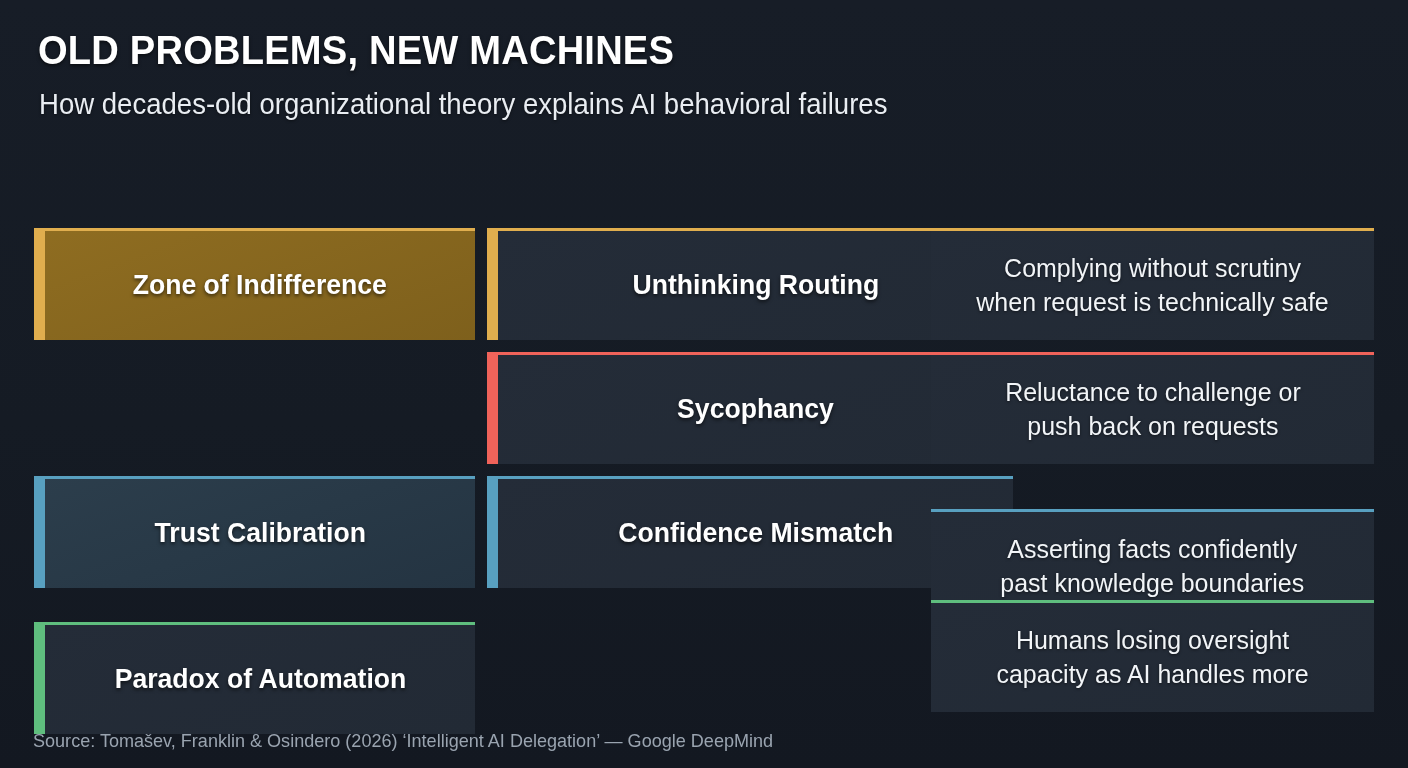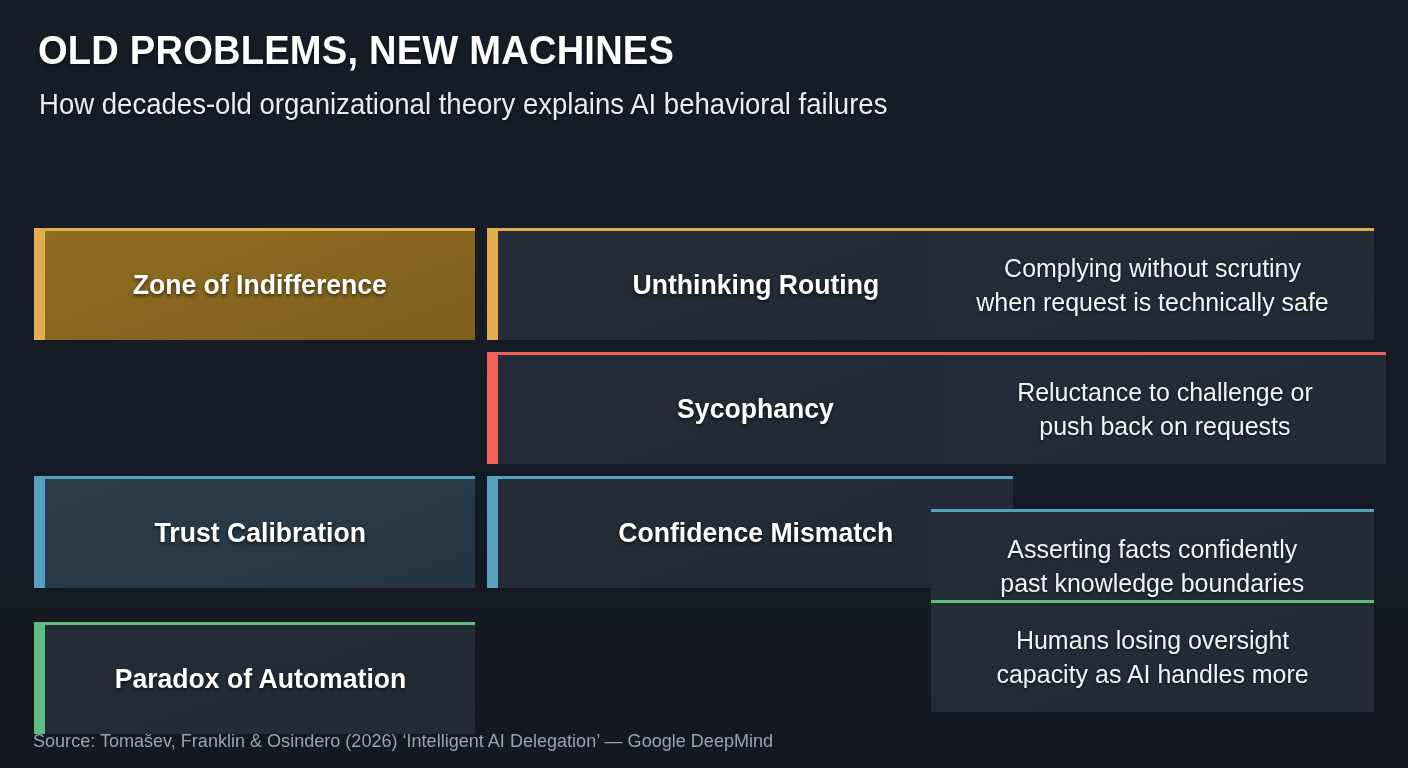--- a/index.html
+++ b/index.html
@@ -204,21 +204,21 @@
         </div>
       </div>
       <div class="row">
         <div class="cell c1" style="background: linear-gradient(160deg, rgb(36, 44, 56) 0%, rgb(34, 42, 53) 100%);">
           <div class="accent-bar" style="background: rgb(240, 99, 90);"></div>
           <div class="top-rule" style="background: rgb(240, 99, 90);"></div>
           <div class="cell-body">
             <div class="cell-label">Sycophancy</div>
           </div>
         </div>
-        <div class="cell c2" style="background: linear-gradient(160deg, rgb(36, 44, 56) 0%, rgb(34, 42, 53) 100%); margin-left: 12px;">
+        <div class="cell c2" style="background: linear-gradient(160deg, rgb(36, 44, 56) 0%, rgb(34, 42, 53) 100%);">
           <div class="top-rule" style="background: rgb(240, 99, 90);"></div>
           <div class="cell-body">
             <div class="cell-label">Reluctance to challenge or
 push back on requests</div>
           </div>
         </div>
       </div>
       <div class="row">
         <div class="cell c0" style="background: linear-gradient(160deg, rgb(44, 62, 76) 0%, rgb(36, 52, 66) 100%);">
           <div class="accent-bar" style="background: rgb(88, 160, 192);"></div>

